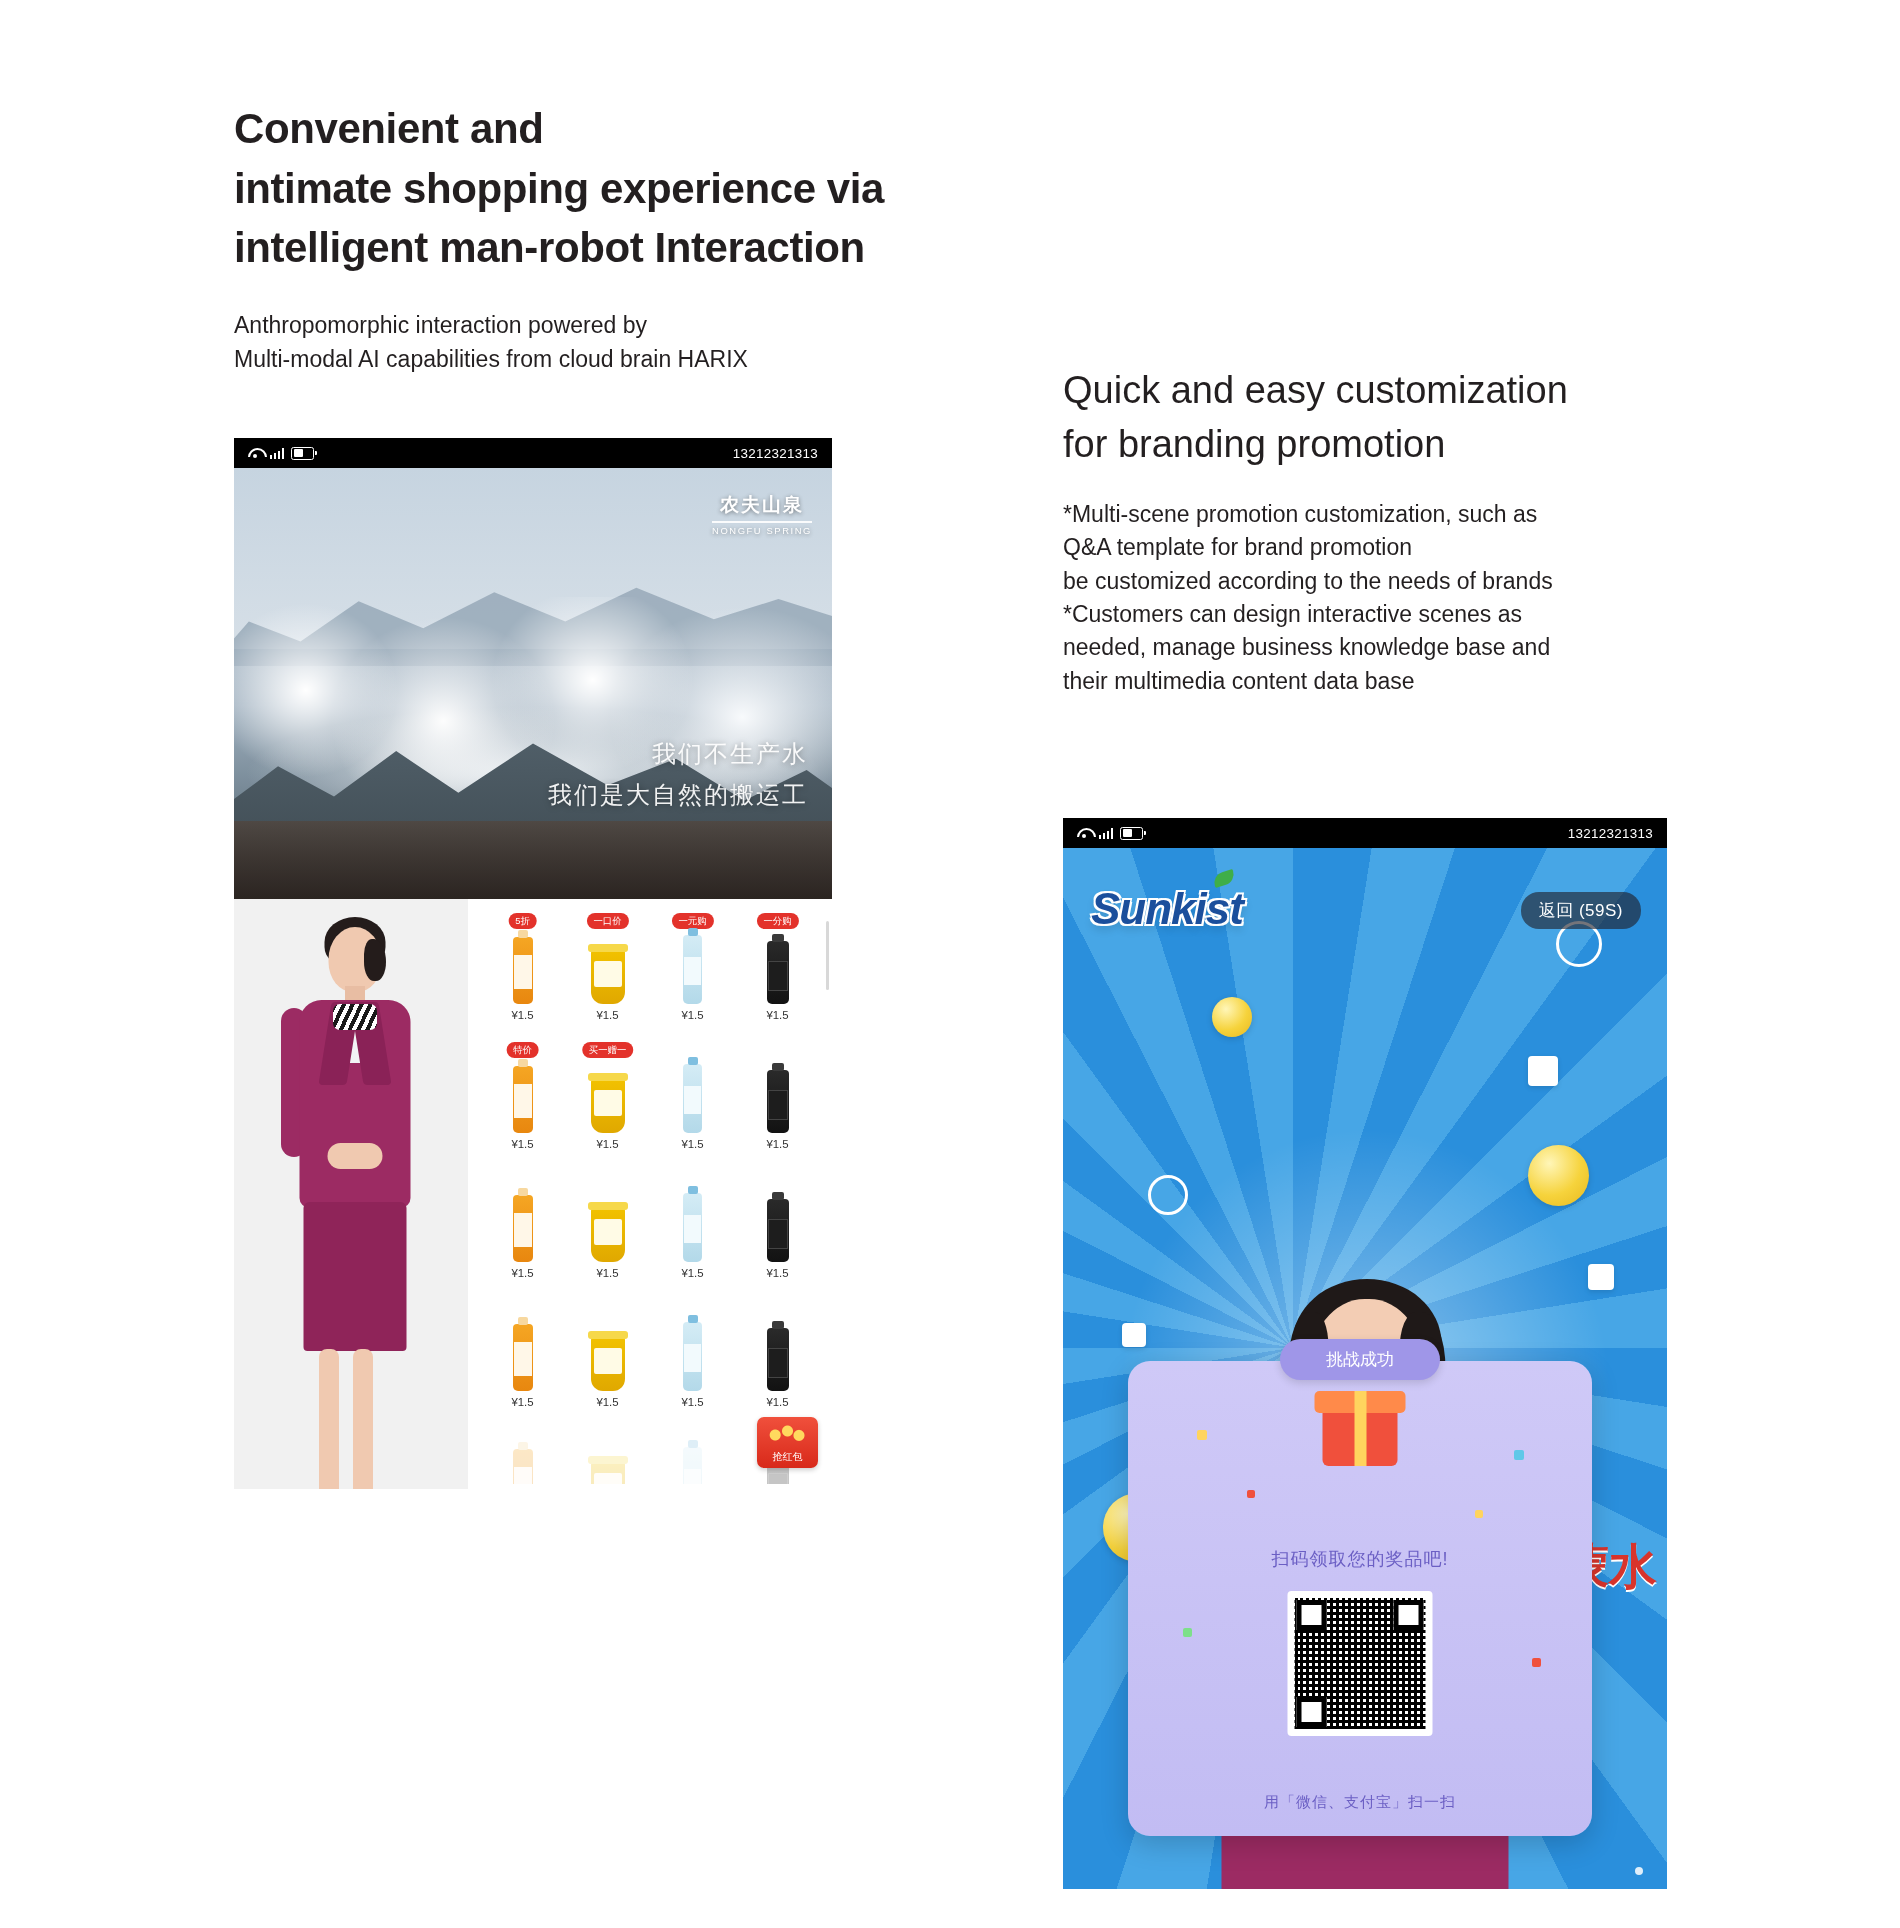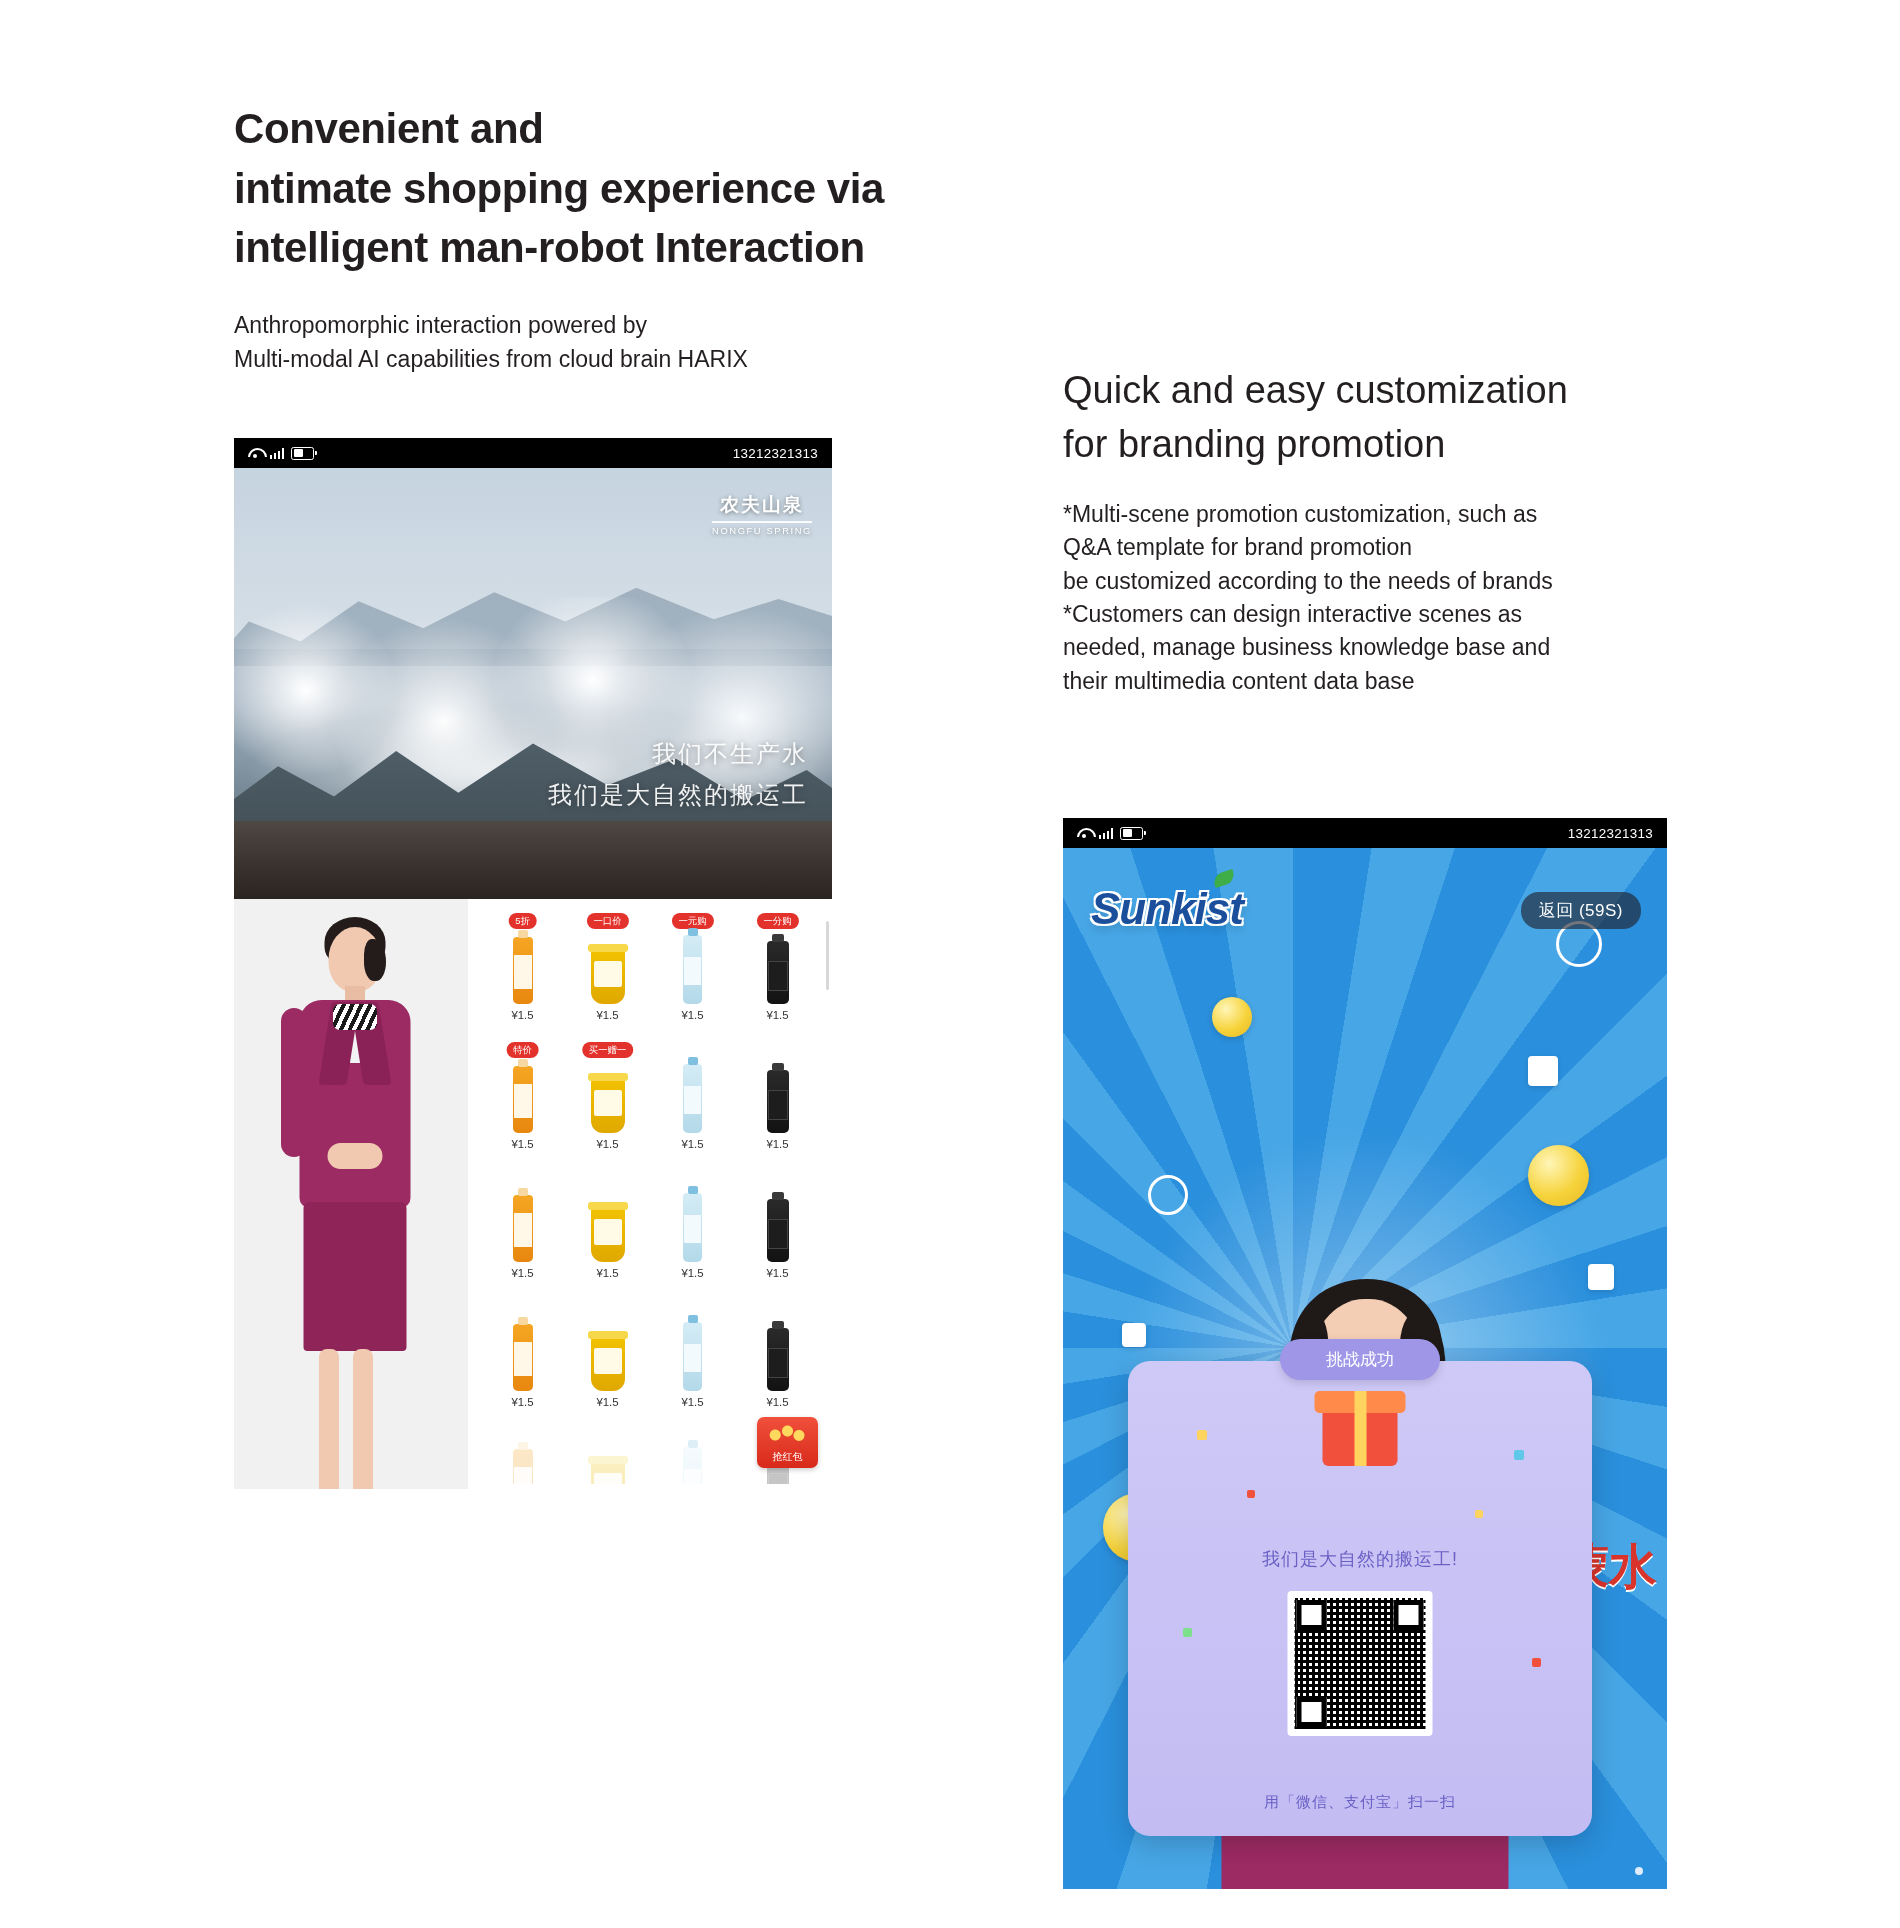--- a/index.html
+++ b/index.html
@@ -646,21 +646,21 @@
 
     <div class="modal">
       <div class="modal-badge">挑战成功</div>
       <div class="gift"></div>
       <div class="confetti" style="left:69px;top:69px;width:10px;height:10px;background:#ffd45e;"></div>
       <div class="confetti" style="left:119px;top:129px;width:8px;height:8px;background:#f0503c;"></div>
       <div class="confetti" style="left:386px;top:89px;width:10px;height:10px;background:#5fc8e8;"></div>
       <div class="confetti" style="left:347px;top:149px;width:8px;height:8px;background:#ffd45e;"></div>
       <div class="confetti" style="left:55px;top:267px;width:9px;height:9px;background:#7de08a;"></div>
       <div class="confetti" style="left:404px;top:297px;width:9px;height:9px;background:#f0503c;"></div>
-      <div class="modal-t2">我们是大自然的搬运工!</div>
+      <div class="modal-t2">扫码领取您的奖品吧!</div>
       <div class="modal-qr">
         <div class="qr">
             <i></i>
           </div>
       </div>
       <div class="modal-foot">用「微信、支付宝」扫一扫</div>
     </div>
 
     <div class="page-dot"></div>
   </div>

